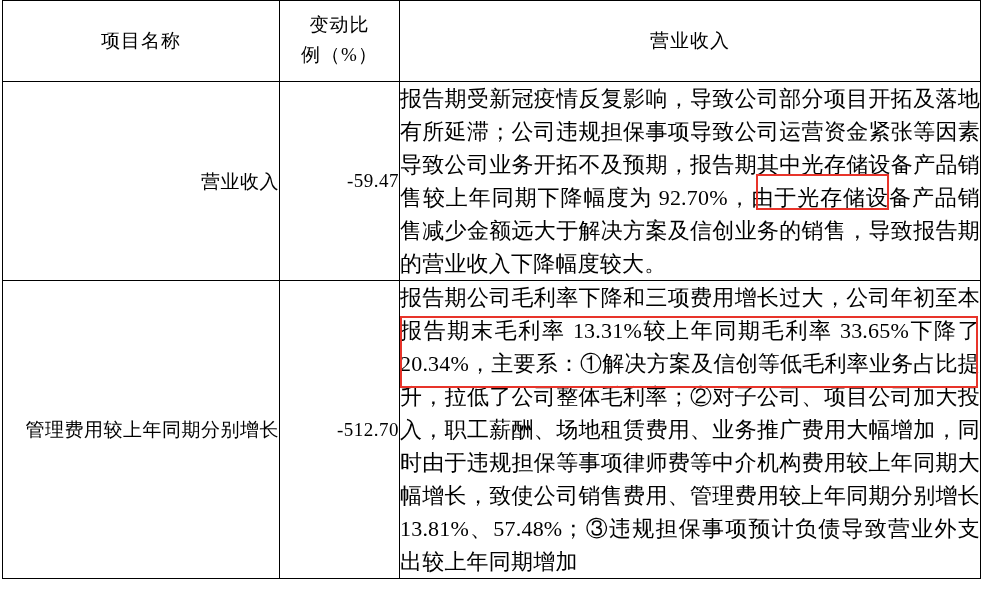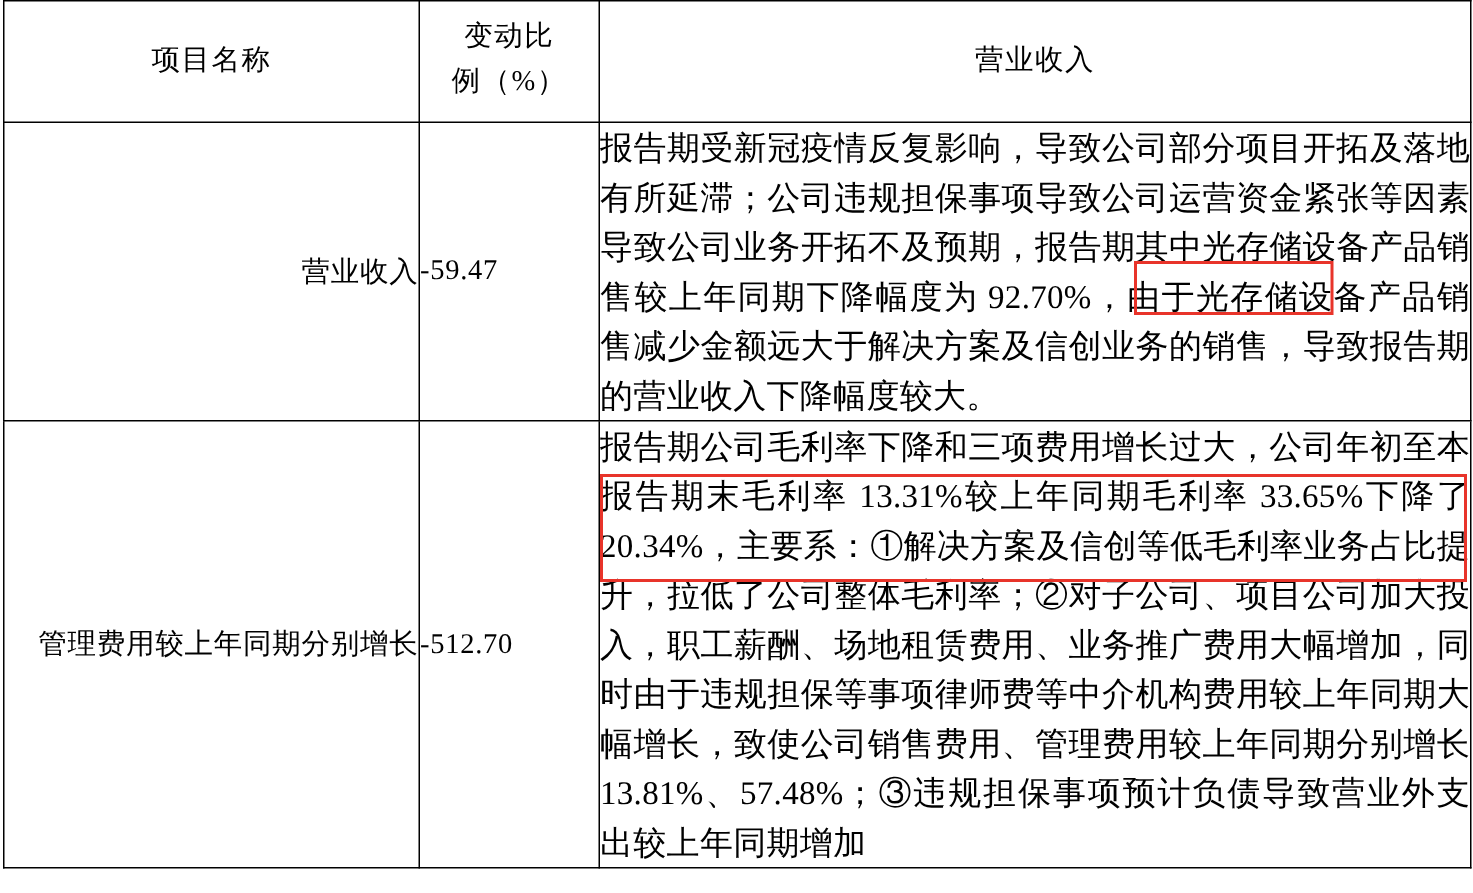--- a/index.html
+++ b/index.html
@@ -50,21 +50,21 @@
   }
   .name-cell {
     font-size: 19px;
     line-height: 33px;
     padding: 6px 10px 6px 12px;
     text-align: right;
     letter-spacing: 0.5px;
   }
   .num-cell {
     font-size: 19px;
-    text-align: left;
+    text-align: right;
     padding: 6px 14px 6px 6px;
     letter-spacing: 0.5px;
     font-family: "Liberation Serif", "DejaVu Serif", serif;
   }
   .reason-cell {
     font-size: 22px;
     line-height: 33px;
     padding: 8px 9px 9px 10px;
     text-align: justify;
     text-justify: inter-ideograph;

